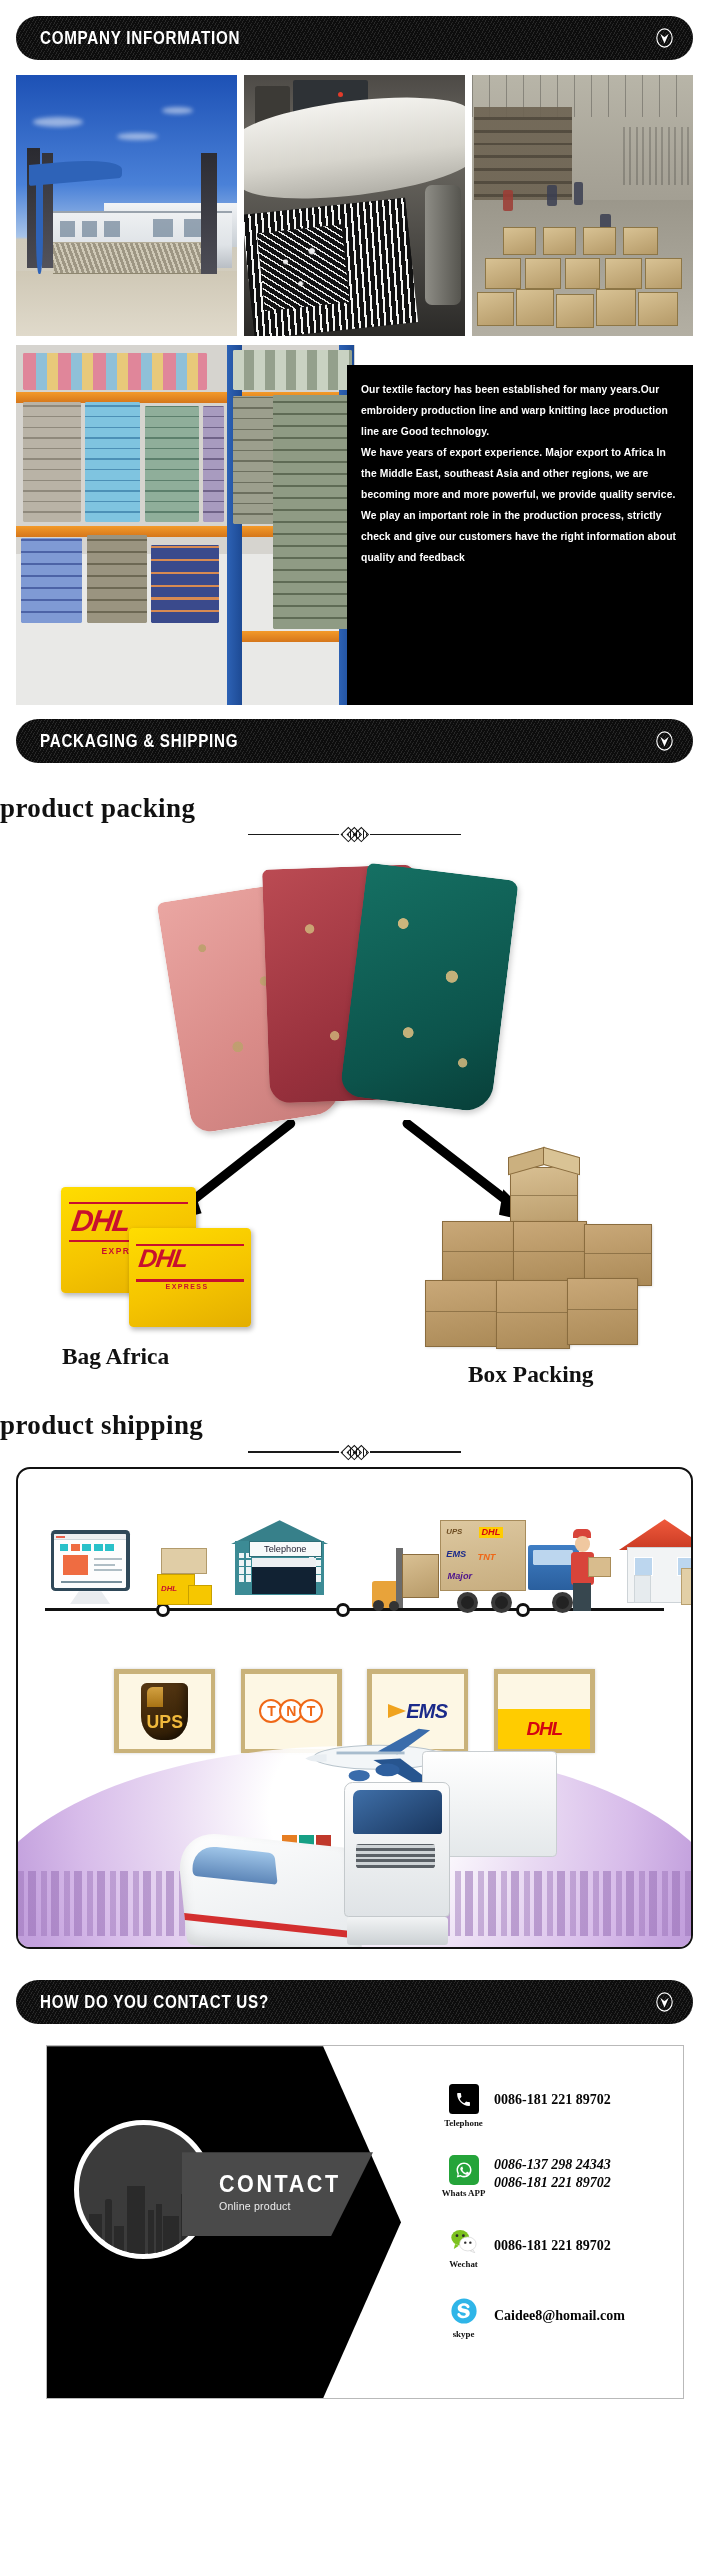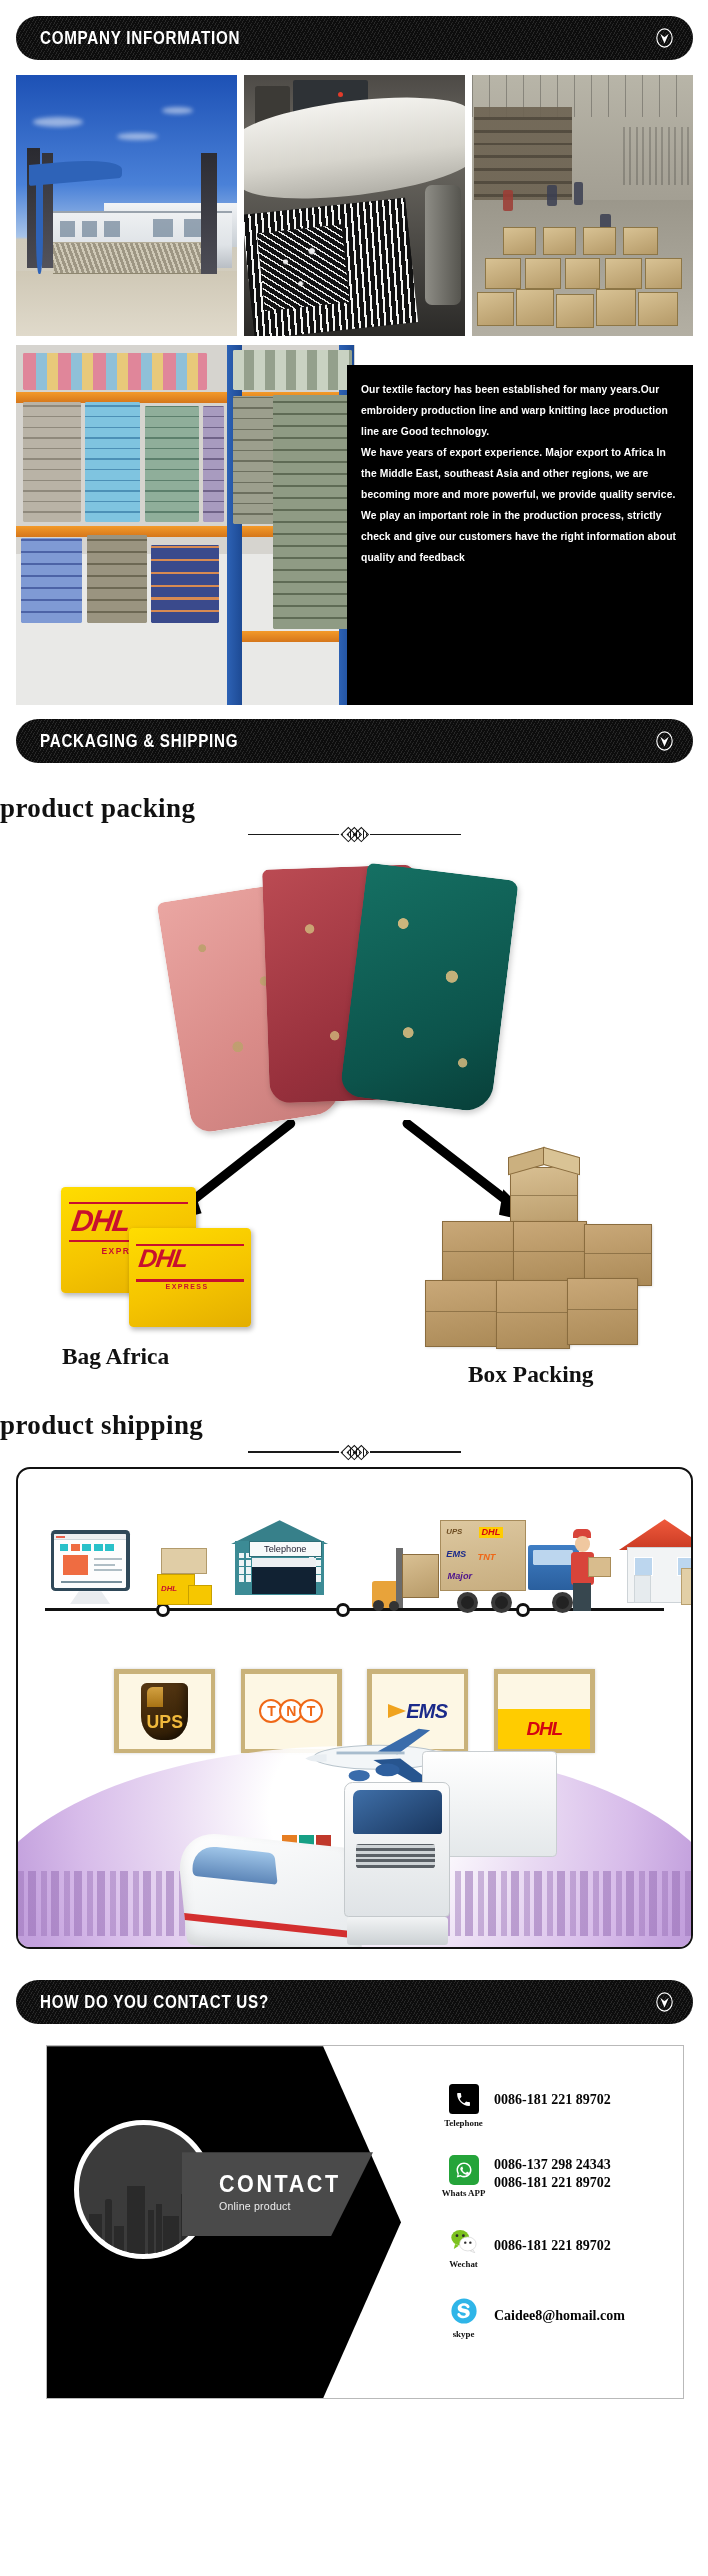--- a/index.html
+++ b/index.html
@@ -388,21 +388,21 @@
   .crow .ic-wa { background: #25a43a; }
   .crow .ic-wc { background: transparent; }
   .crow .ic-sk { background: transparent; }
   .crow .ic-lbl {
     font-family: "Liberation Serif", serif; font-size: 8.9px; color: #111; margin-top: 3.5px; font-weight: 700;
   }
   .crow .vals {
     font-family: "Liberation Serif", serif; font-weight: 700; font-size: 14px;
     color: #050505; padding-top: 6.4px; line-height: 1.25;
   }
-  .crow.tight .vals { padding-top: 1.4px; }
+  .crow.tight .vals { padding-top: 1.4px; font-style: italic; }
   .crow.pad .vals { padding-top: 11.3px; }
 </style>
 </head>
 <body>
 
 <div style="padding:0 15.6px; margin-top:15.6px;">
   <div class="section-bar">
     <div class="section-bar-title">COMPANY INFORMATION</div>
     <svg class="chev-icon" viewBox="0 0 30 34">
       <ellipse cx="15" cy="17" rx="11" ry="13" fill="none" stroke="#ffffff" stroke-width="1.6"></ellipse>

